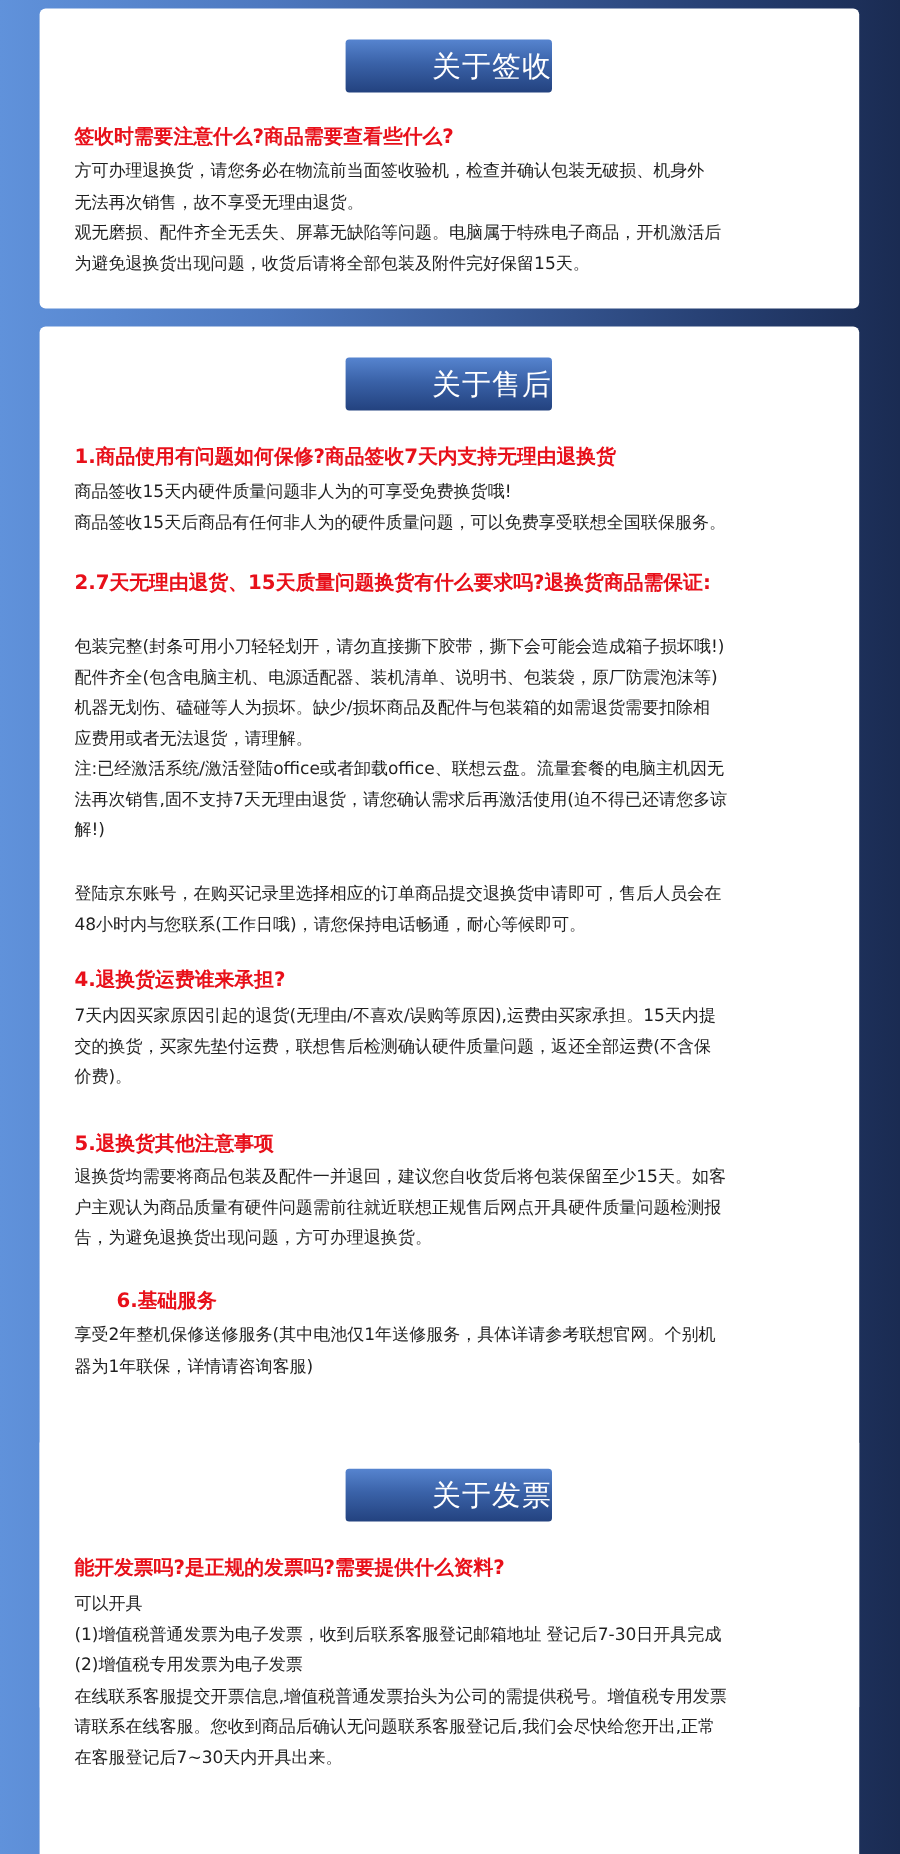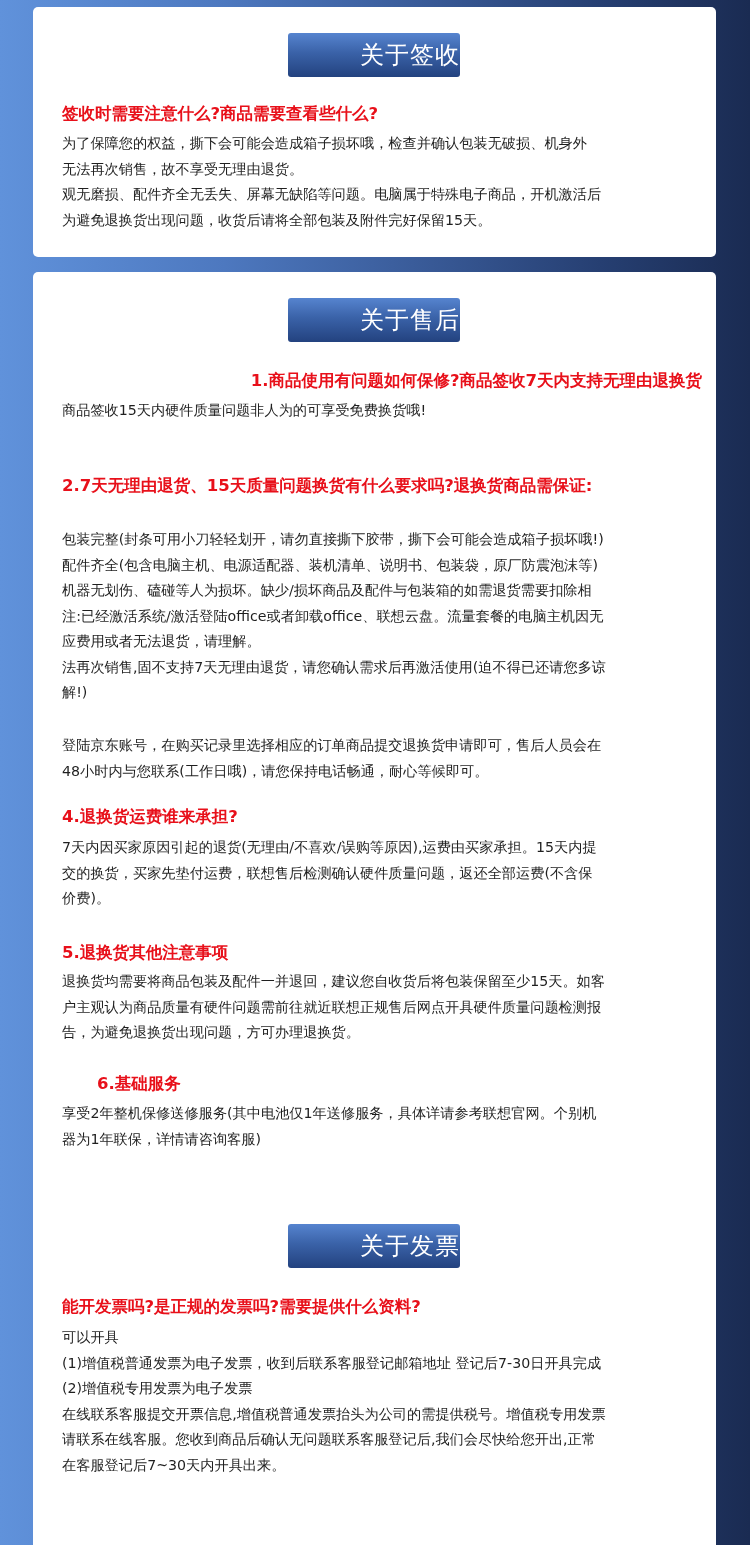--- a/index.html
+++ b/index.html
@@ -54,42 +54,43 @@
   .p div { white-space: nowrap; }
 </style>
 </head>
 <body>
 
 <section class="card" style="top:7px;height:250px;">
   <div class="badge" style="top:26px;">关于签收</div>
 
   <div class="q" style="top:96px;">签收时需要注意什么?商品需要查看些什么?</div>
   <div class="p" style="top:124px;">
-    <div>为了保障您的权益，撕下会可能会造成箱子损坏哦，检查并确认包装无破损、机身外</div>
+    <div>方可办理退换货，请您务必在物流前当面签收验机，检查并确认包装无破损、机身外</div>
     <div>无法再次销售，故不享受无理由退货。</div>
     <div>观无磨损、配件齐全无丢失、屏幕无缺陷等问题。电脑属于特殊电子商品，开机激活后</div>
     <div>为避免退换货出现问题，收货后请将全部包装及附件完好保留15天。</div>
   </div>
 </section>
 
 <section class="card" style="top:272px;height:1155px;">
   <div class="badge" style="top:26px;">关于售后</div>
 
-  <div class="q" style="top:98px;text-align:right;">1.商品使用有问题如何保修?商品签收7天内支持无理由退换货</div>
+  <div class="q" style="top:98px;">1.商品使用有问题如何保修?商品签收7天内支持无理由退换货</div>
   <div class="p" style="top:126px;">
     <div>商品签收15天内硬件质量问题非人为的可享受免费换货哦!</div>
+    <div>商品签收15天后商品有任何非人为的硬件质量问题，可以免费享受联想全国联保服务。</div>
   </div>
 
   <div class="q" style="top:203px;">2.7天无理由退货、15天质量问题换货有什么要求吗?退换货商品需保证:</div>
   <div class="p" style="top:231px;margin-top:24px;">
     <div>包装完整(封条可用小刀轻轻划开，请勿直接撕下胶带，撕下会可能会造成箱子损坏哦!)</div>
     <div>配件齐全(包含电脑主机、电源适配器、装机清单、说明书、包装袋，原厂防震泡沫等)</div>
     <div>机器无划伤、磕碰等人为损坏。缺少/损坏商品及配件与包装箱的如需退货需要扣除相</div>
+    <div>应费用或者无法退货，请理解。</div>
     <div>注:已经激活系统/激活登陆office或者卸载office、联想云盘。流量套餐的电脑主机因无</div>
-    <div>应费用或者无法退货，请理解。</div>
     <div>法再次销售,固不支持7天无理由退货，请您确认需求后再激活使用(迫不得已还请您多谅</div>
     <div>解!)</div>
   </div>
 
   <div class="p" style="top:461px;">
     <div>登陆京东账号，在购买记录里选择相应的订单商品提交退换货申请即可，售后人员会在</div>
     <div>48小时内与您联系(工作日哦)，请您保持电话畅通，耐心等候即可。</div>
   </div>
 
   <div class="q" style="top:534px;">4.退换货运费谁来承担?</div>

